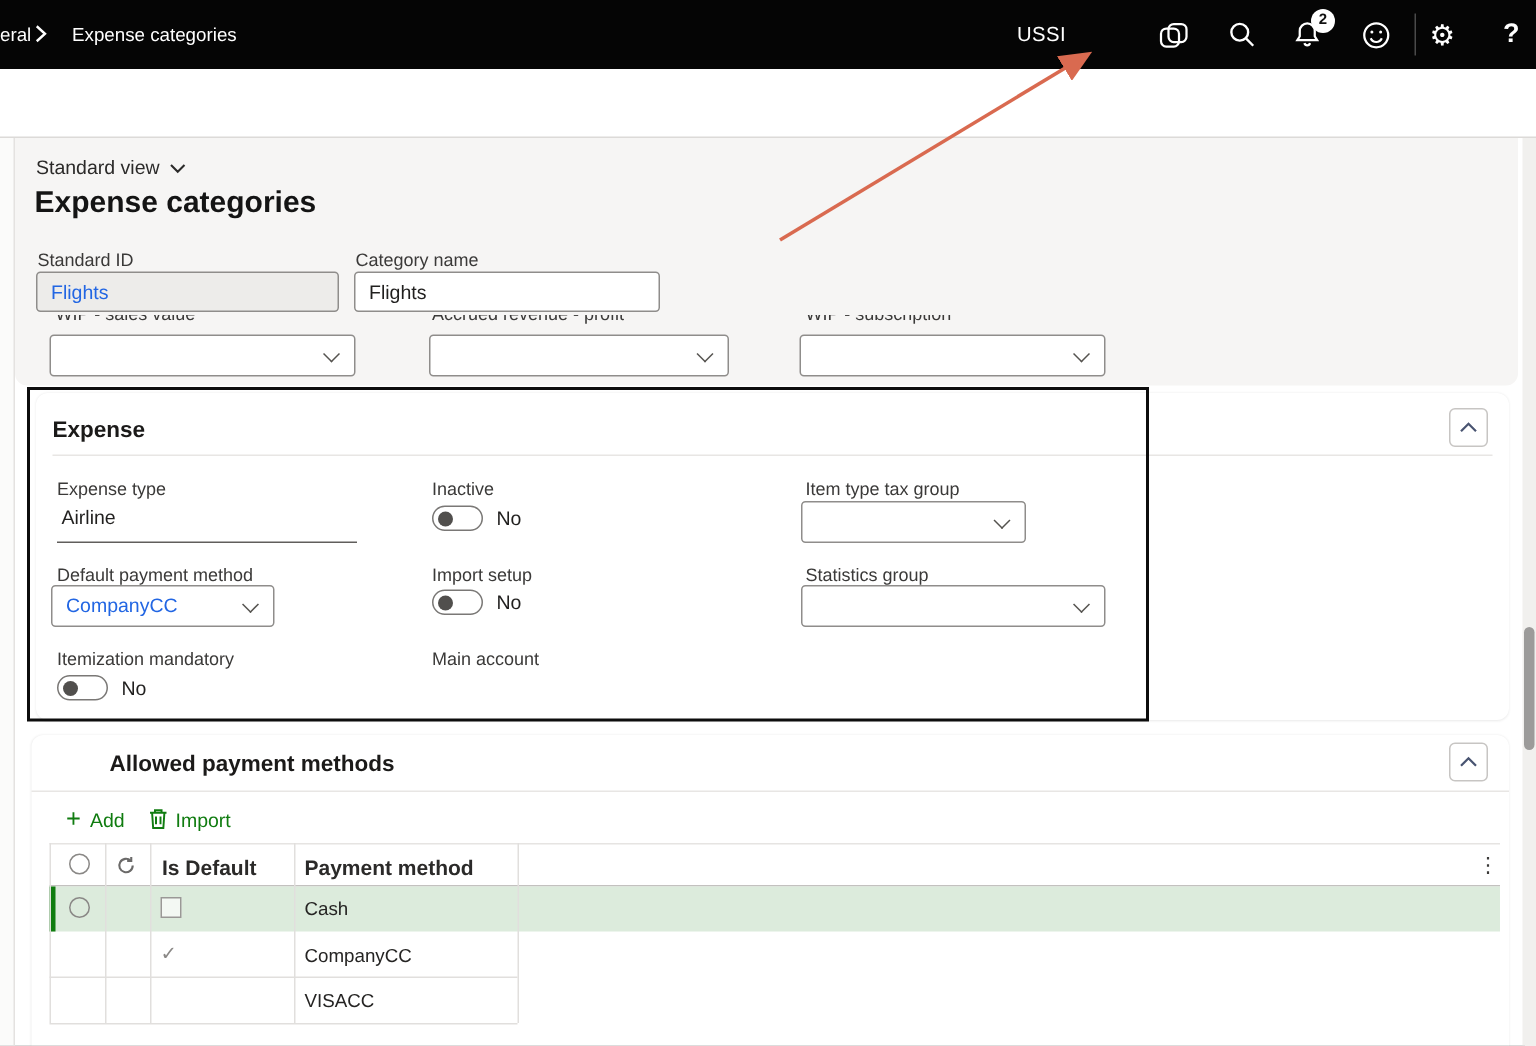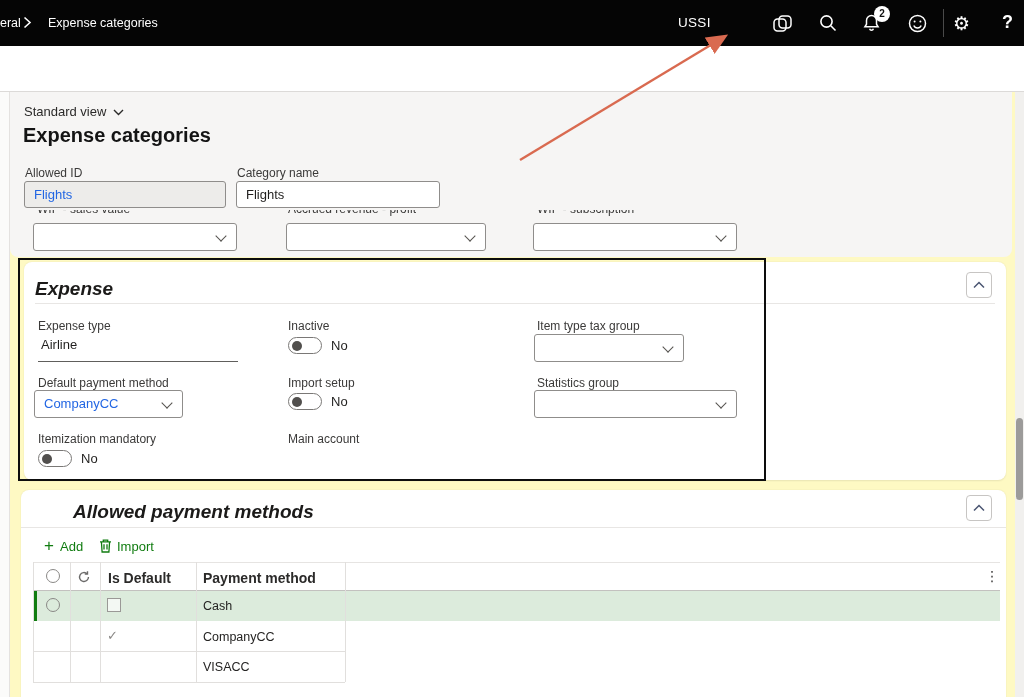--- a/index.html
+++ b/index.html
@@ -1,17 +1,17 @@
 <!DOCTYPE html>
 <html><head>
 <meta charset="utf-8">
 <style>
   * { margin:0; padding:0; box-sizing:border-box; }
   body { font-family:"Liberation Sans", sans-serif; background:#666; }
-  .screen { position:relative; width:1024px; height:697px; background:#fef9c3; overflow:hidden; }
+  .screen { position:relative; width:1024px; height:697px; background:#ffffff; overflow:hidden; }
   .abs { position:absolute; }
 
   
   .topbar { left:0; top:0; width:1024px; height:46px; background:#050505; }
   .tb-text { color:#fff; font-size:12.5px; top:16px; }
   .tb-company { color:#fff; font-size:13.5px; top:15px; left:678px; letter-spacing:.3px; }
   .tb-divider { left:943px; top:9px; width:1px; height:28px; background:#4a4a4a; }
   .tb-glyph { color:#fff; }
 
   
@@ -21,21 +21,21 @@
 
   
   .left-rail { left:0; top:92px; width:10px; height:605px; background:#fbfbfa; border-right:1px solid #e4e2e0; }
   .header-card { left:10px; top:92px; width:1002px; height:165px; background:#f6f5f4; border-radius:0 0 8px 8px; }
   .white-card { background:#ffffff; border-radius:8px; box-shadow:0 0.6px 1.8px rgba(0,0,0,.09); }
   .expense-card { left:24px; top:262px; width:982px; height:218px; }
   .payments-card { left:21px; top:490px; width:985px; height:207px; border-radius:8px 8px 0 0; }
 
   .label { font-size:12px; color:#3b3a39; }
   .value-text { font-size:13px; color:#201f1e; }
-  .section-title { font-size:19px; font-weight:700; color:#1b1a19;font-style:italic; }
+  .section-title { font-size:15px; font-weight:700; color:#1b1a19; }
   .divider-line { height:1px; background:#e8e6e4; }
 
   .input-box { height:27px; border:1px solid #8f8d8b; border-radius:3px; background:#fff; font-size:13px; color:#201f1e; line-height:25px; padding-left:9px; }
   .input-disabled { background:#edecea; }
   .combo { height:28px; border:1px solid #8f8d8b; border-radius:3px; background:#fff; font-size:13px; line-height:26px; padding-left:9px; }
   .chev { position:absolute; right:11px; top:8px; width:8px; height:8px; border-right:1.5px solid #55534f; border-bottom:1.5px solid #55534f; transform:rotate(45deg); }
   .link-blue { color:#2266E3; }
 
   .clip-label { height:8px; overflow:hidden; }
   .clip-label span { display:block; margin-top:-8px; font-size:12px; color:#3b3a39; }
@@ -180,21 +180,21 @@
   <div class="abs header-card"></div>
 
   <span class="abs" style="left:24px;top:104px;font-size:13px;color:#2b2a29;">Standard view</span>
   <span class="abs" style="left:113px;top:109px;">
     <svg width="11" height="7" viewBox="0 0 11 7">
         <path d="M1 1 L5.5 5.5 L10 1" fill="none" stroke="#2b2a29" stroke-width="1.4"></path>
       </svg>
   </span>
   <span class="abs" style="left:23px;top:124px;font-size:20px;font-weight:700;color:#141414;">Expense categories</span>
 
-  <span class="abs label" style="left:25px;top:166px;">Allowed ID</span>
+  <span class="abs label" style="left:25px;top:166px;">Standard ID</span>
   <div class="abs input-box input-disabled" style="left:24px;top:181px;width:202px;">
     <span class="link-blue">Flights</span>
   </div>
   <span class="abs label" style="left:237px;top:166px;">Category name</span>
   <div class="abs input-box" style="left:236px;top:181px;width:204px;">
     <span>Flights</span>
   </div>
 
   <div class="abs clip-label" style="left:37px;top:210px;width:190px;">
       <span>WIP - sales value</span>

